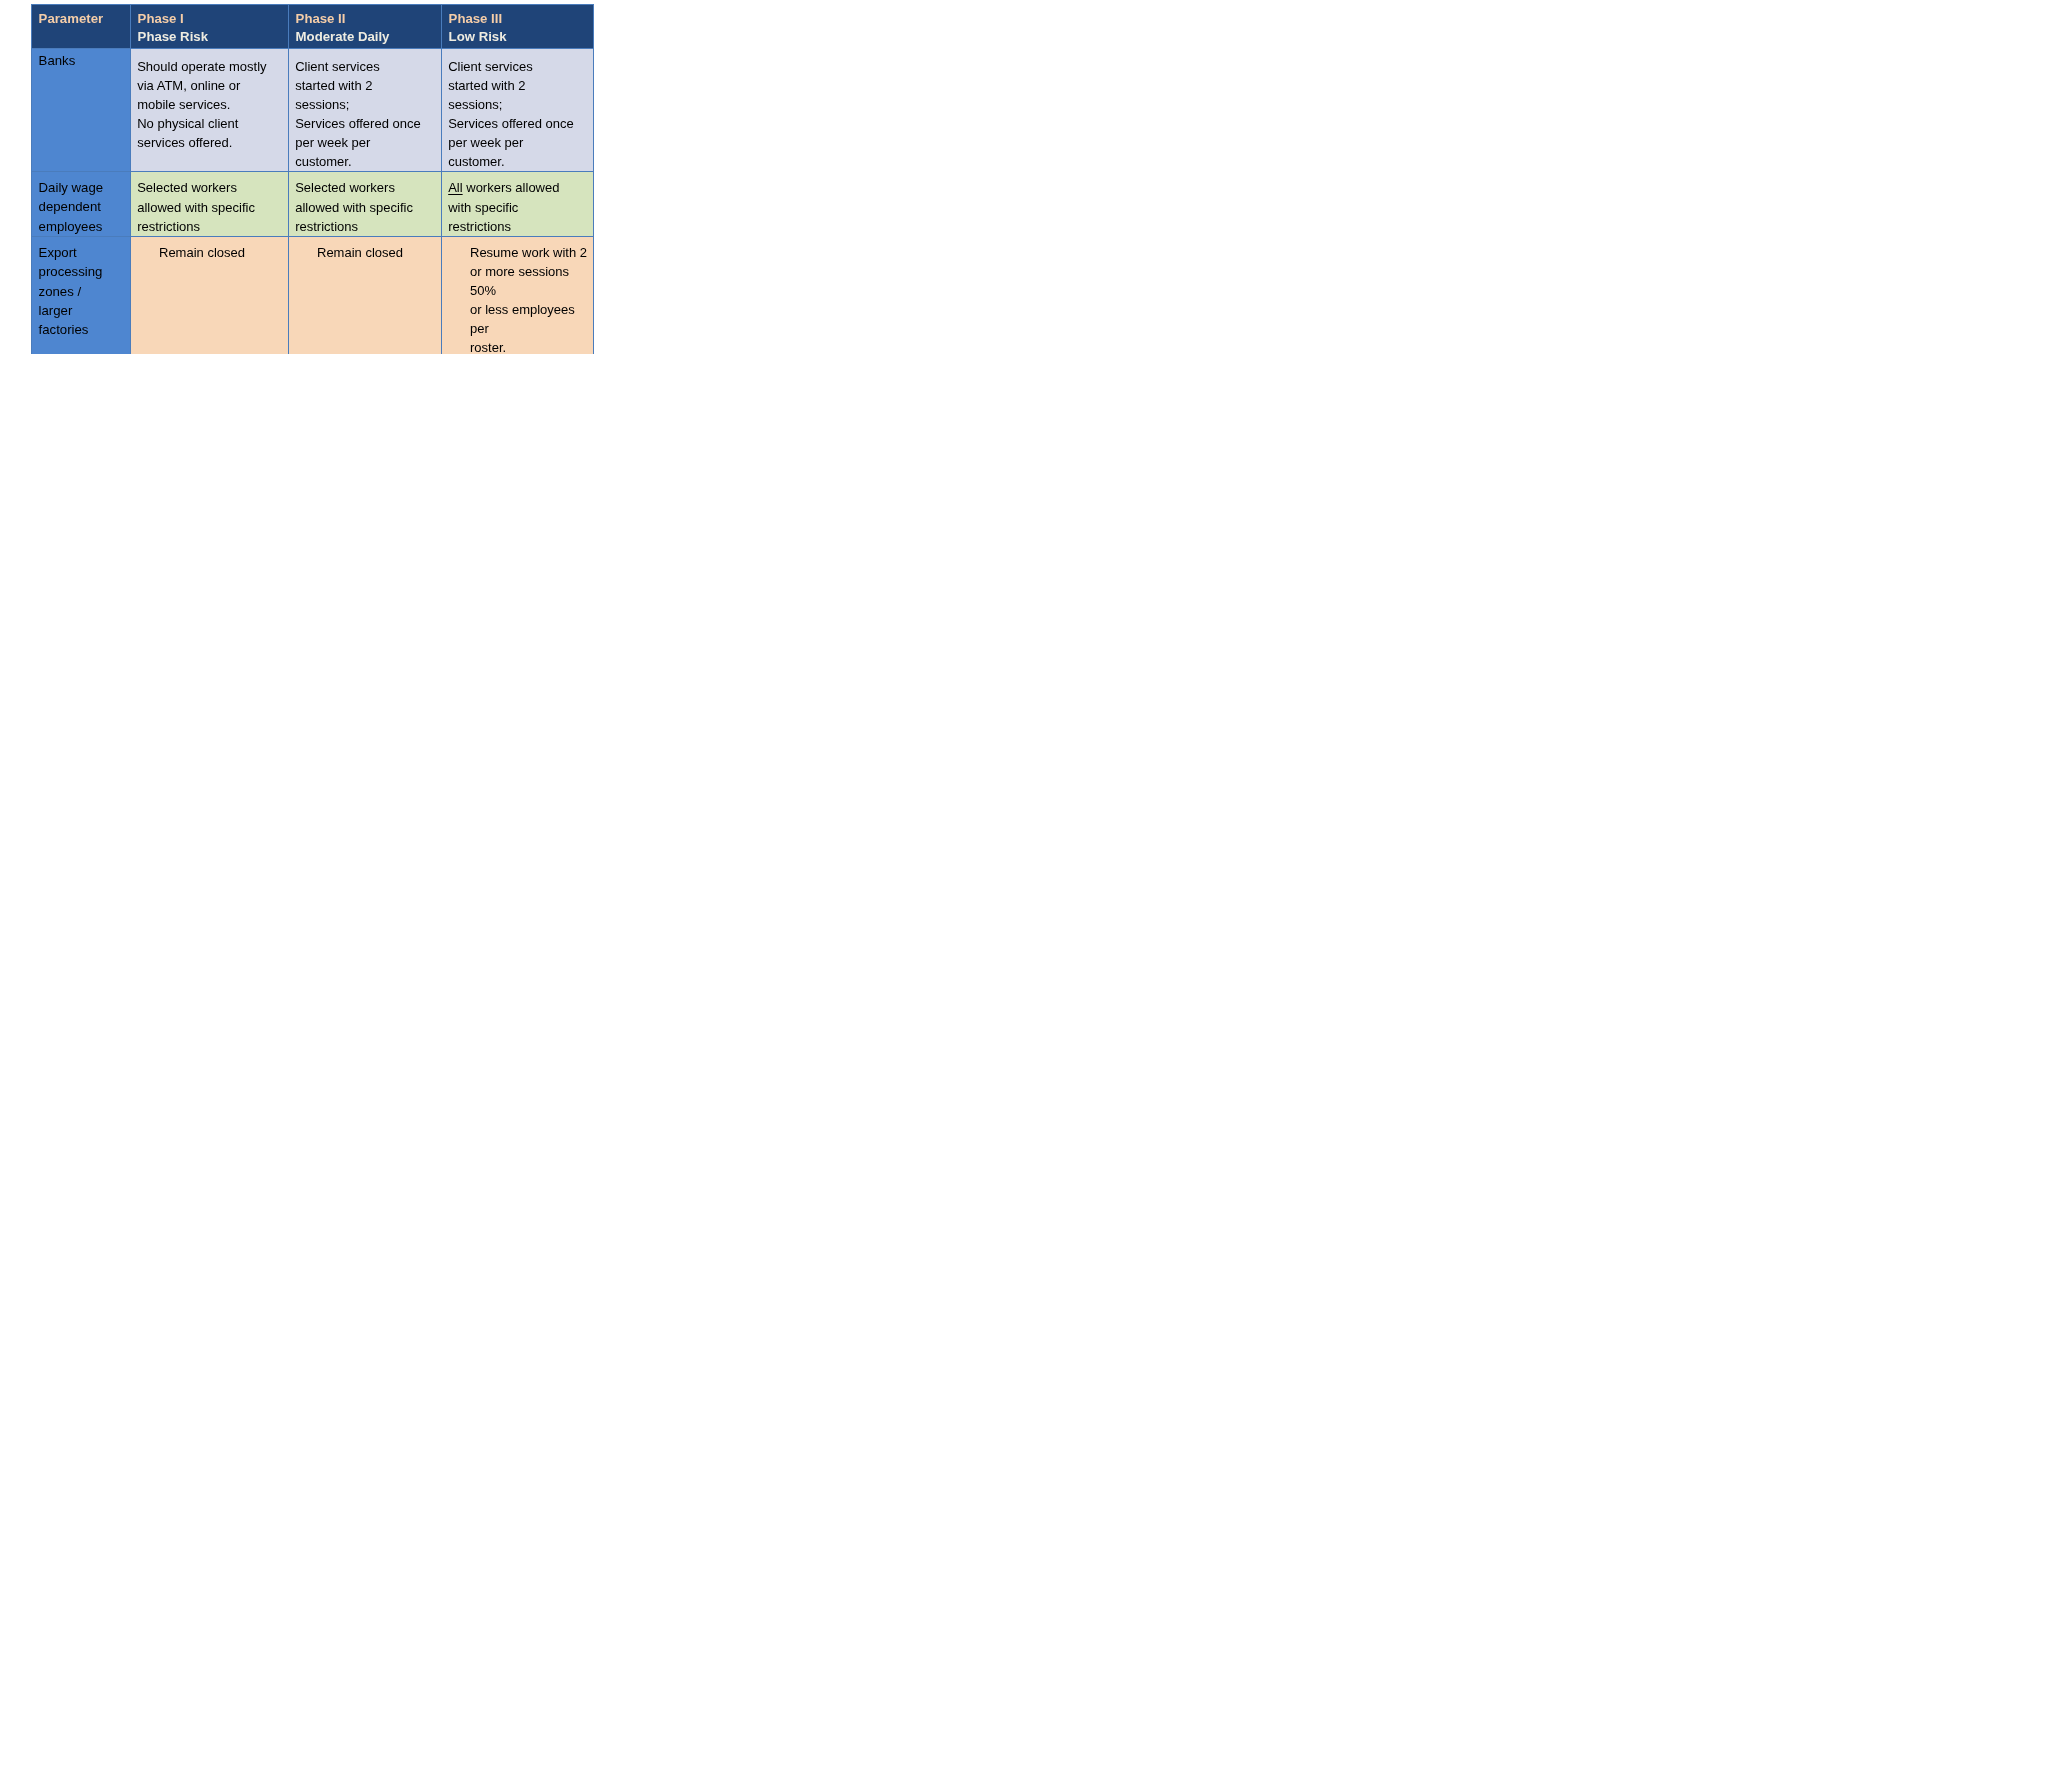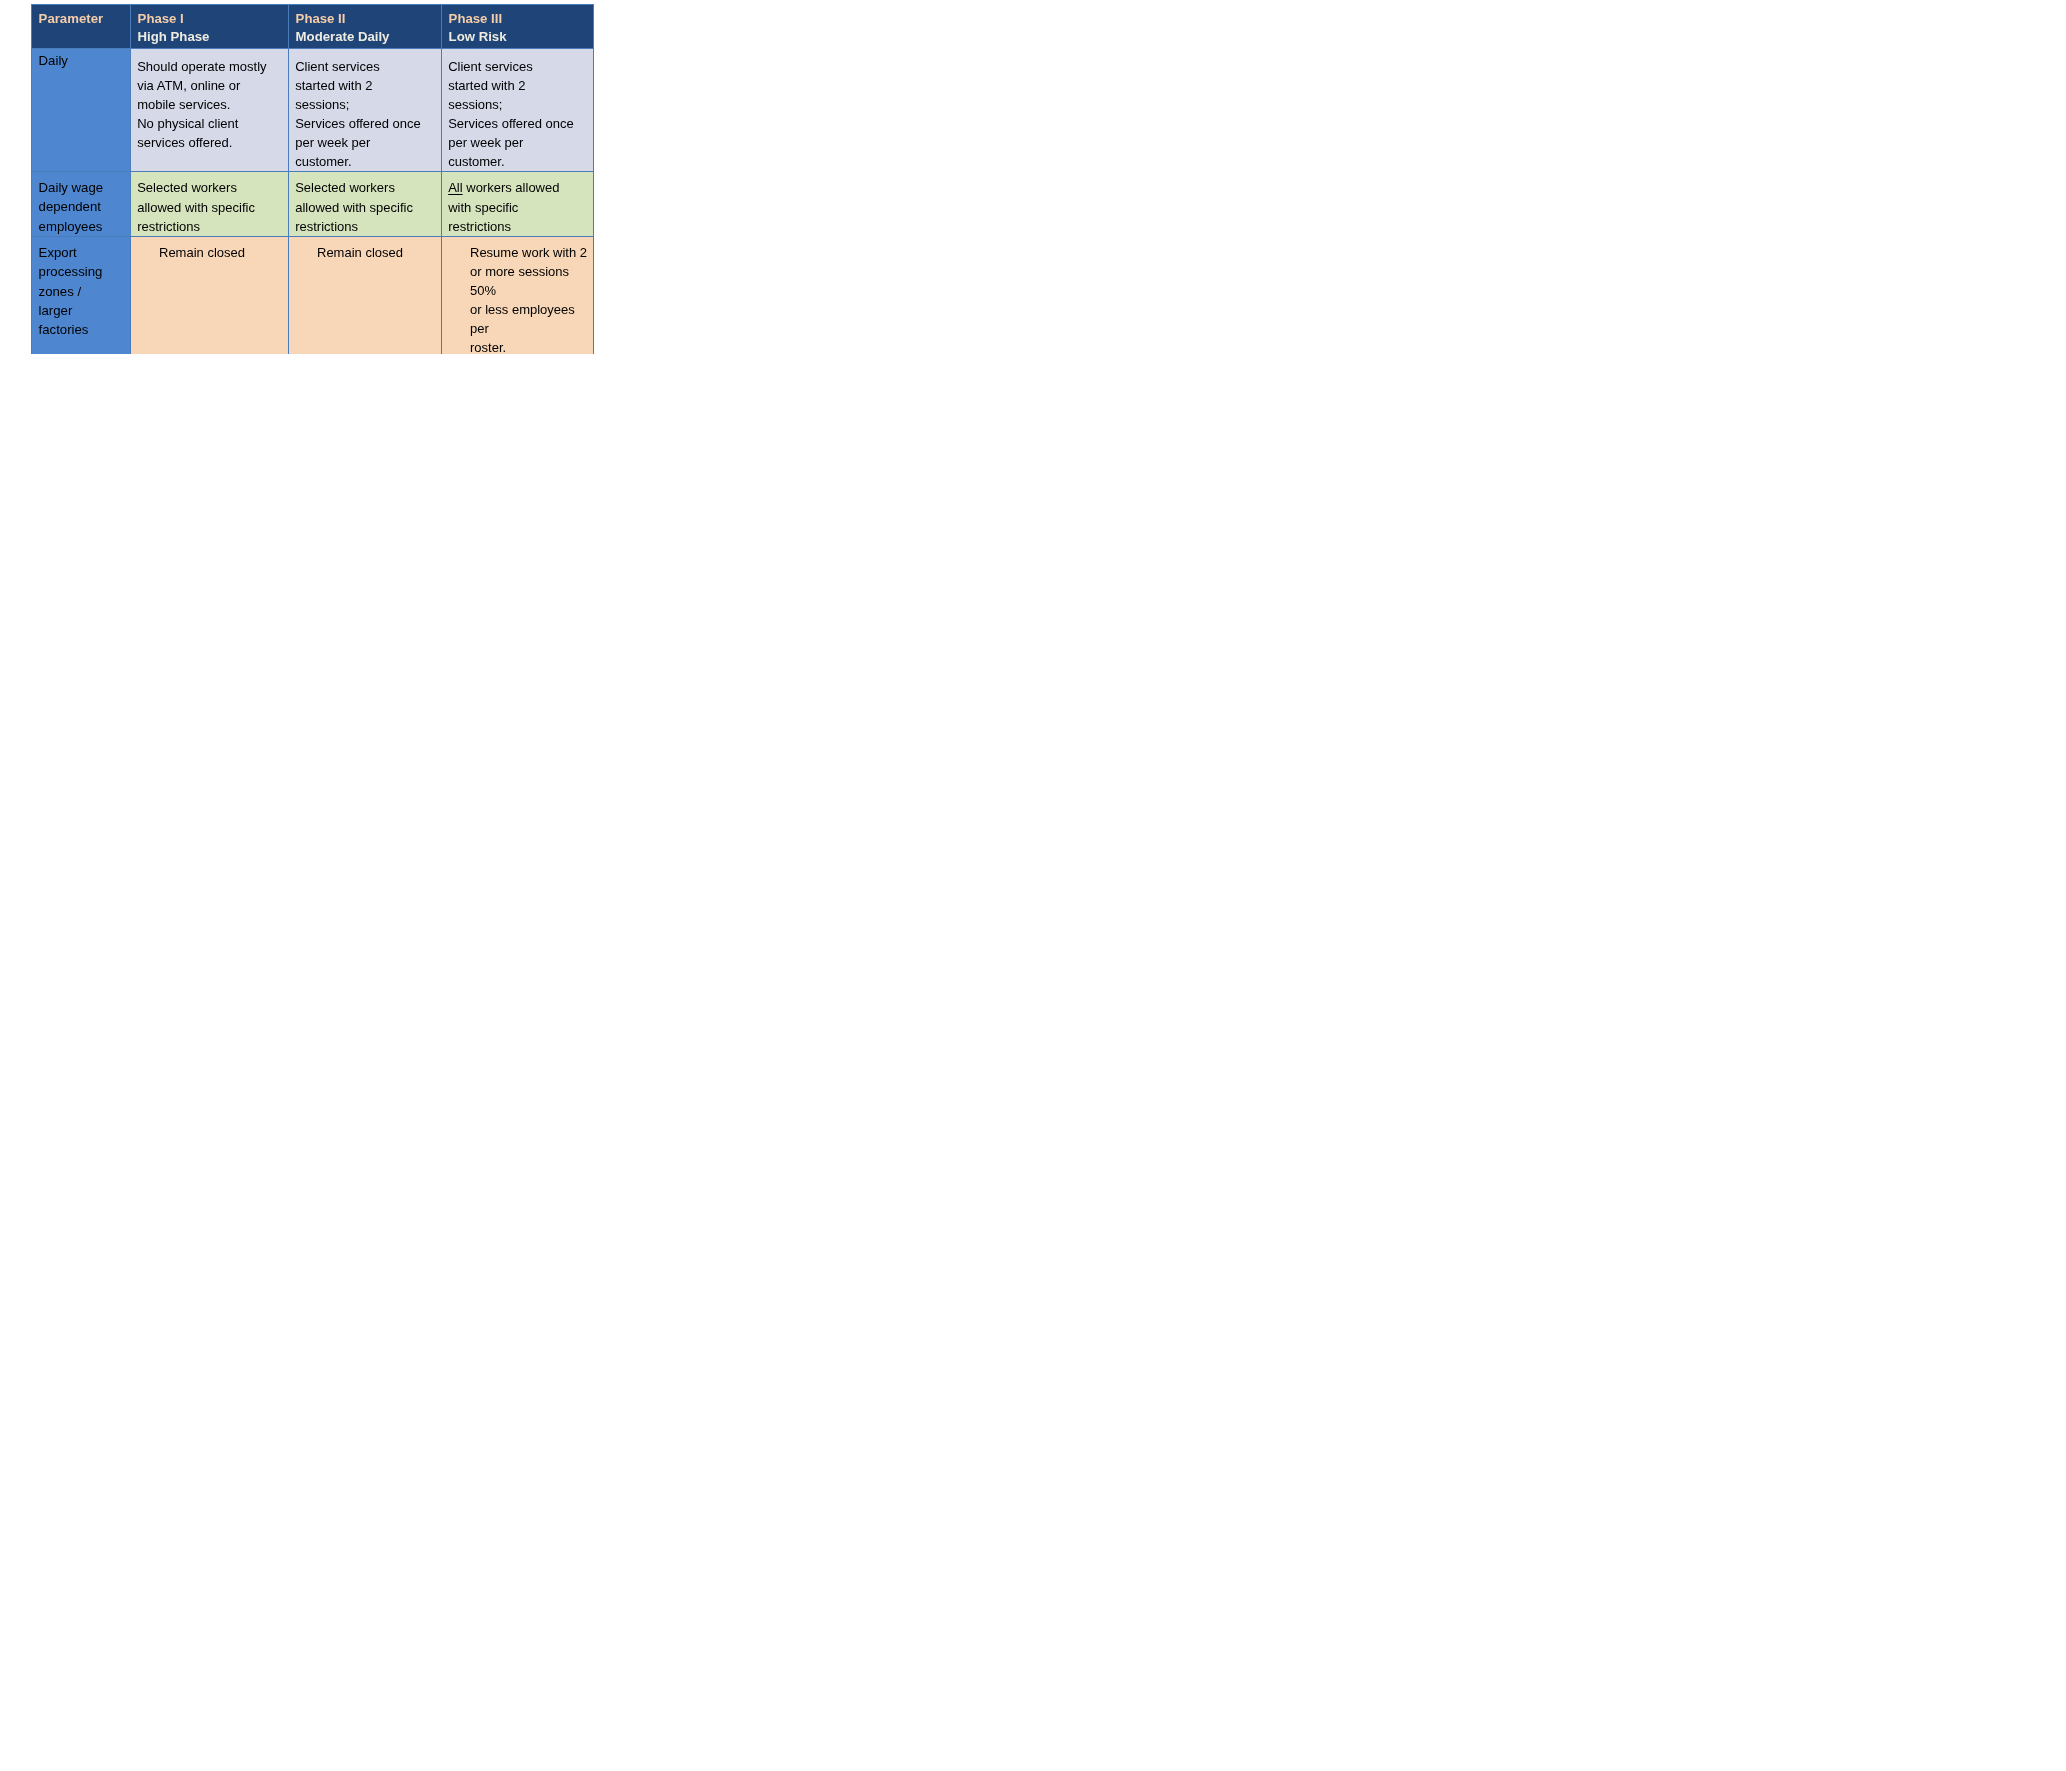--- a/index.html
+++ b/index.html
@@ -103,35 +103,35 @@
       <col style="width:153px">
       <col style="width:152px">
     </colgroup>
     <thead>
       <tr class="h-header">
         <th class="header-cell">
           <span class="param-line">Parameter</span>
         </th>
         <th class="header-cell">
           <span class="phase-line">Phase I</span>
-          <span class="risk-line">High Phase</span>
+          <span class="risk-line">Phase Risk</span>
         </th>
         <th class="header-cell">
           <span class="phase-line">Phase II</span>
           <span class="risk-line">Moderate Daily</span>
         </th>
         <th class="header-cell">
           <span class="phase-line">Phase III</span>
           <span class="risk-line">Low Risk</span>
         </th>
       </tr>
     </thead>
     <tbody>
       <tr class="h-r1">
-        <td class="param-cell">Daily</td>
+        <td class="param-cell">Banks</td>
         <td class="body-cell bg-banks">Should operate mostly
 via ATM, online or
 mobile services.
 No physical client
 services offered.</td>
         <td class="body-cell bg-banks">Client services
 started with 2
 sessions;
 Services offered once
 per week per

